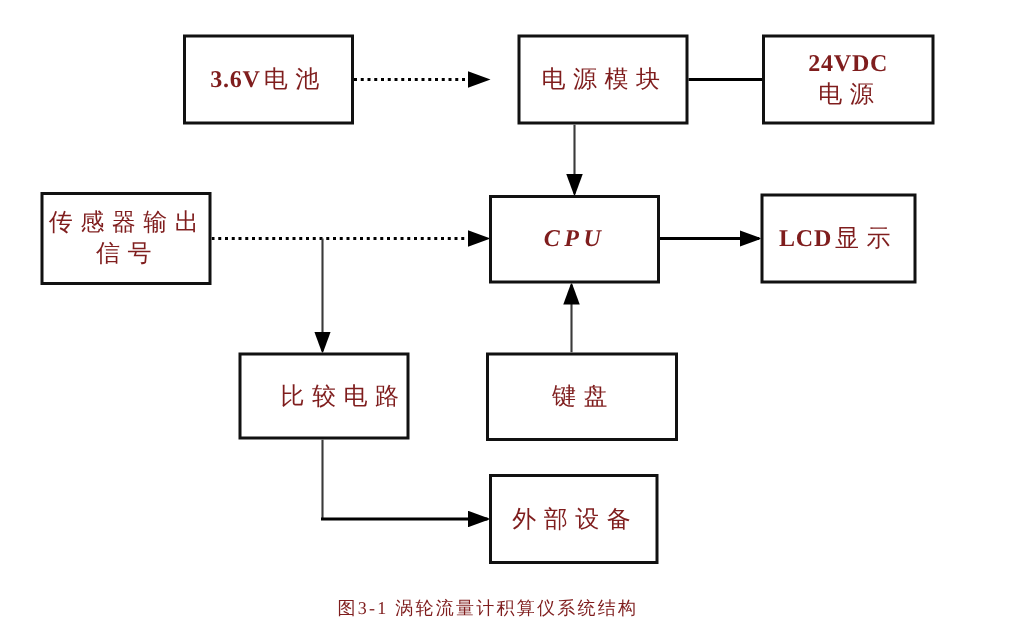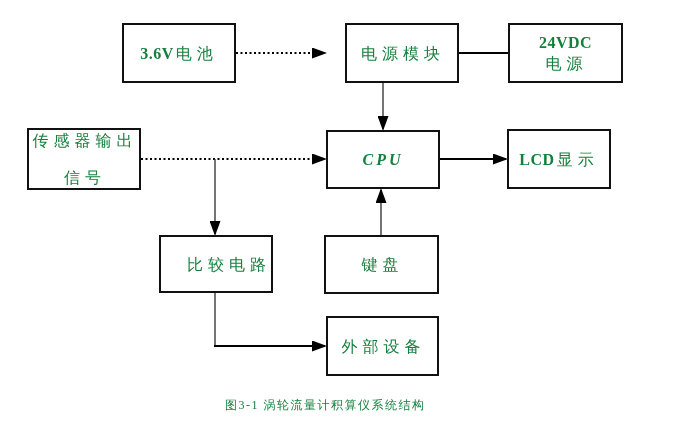--- a/index.html
+++ b/index.html
@@ -6,21 +6,21 @@
     margin: 0;
     padding: 0;
     background: #ffffff;
   }
   #canvas {
     position: relative;
     width: 673px;
     height: 425px;
     background: #ffffff;
     font-family: "Liberation Serif", "DejaVu Serif", serif;
-    color: #15803d;
+    color: #7f1d1d;
     overflow: hidden;
   }
   #connectors {
     position: absolute;
     left: 0;
     top: 0;
     width: 673px;
     height: 425px;
   }
   .node {
@@ -97,39 +97,39 @@
 
   <div class="node" style="left:345px; top:23px; width:114px; height:60px;">
     <span class="cn">电源模块</span>
   </div>
 
   <div class="node" style="left:508px; top:23px; width:115px; height:60px;flex-direction:column;">
     <span class="latin">24VDC</span>
       <span class="cn">电源</span>
   </div>
 
-  <div class="node multiline" style="left:27px; top:128px; width:114px; height:62px;justify-content:space-between;">
+  <div class="node multiline" style="left:27px; top:128px; width:114px; height:62px;">
     <div><span class="cn">传感器输出</span></div>
     <div><span class="cn">信号</span></div>
   </div>
 
   <div class="node cpu-style" style="left:326px; top:130px; width:114px; height:59px;">
     <span class="latin">CPU</span>
   </div>
 
   <div class="node" style="left:507px; top:129px; width:104px; height:60px;">
     <span class="latin">LCD</span>
       <span class="cn">显示</span>
   </div>
 
   <div class="node" style="left:159px; top:235px; width:114px; height:58px;justify-content:flex-end;">
     <span class="cn">比较电路</span>
   </div>
 
-  <div class="node" style="left:324px; top:235px; width:115px; height:59px;">
+  <div class="node" style="left:324px; top:235px; width:128px; height:59px;">
     <span class="cn">键盘</span>
   </div>
 
   <div class="node" style="left:326px; top:316px; width:113px; height:60px;">
     <span class="cn">外部设备</span>
   </div>
 
   <div class="caption">图3-1 涡轮流量计积算仪系统结构</div>
 
 </div>

